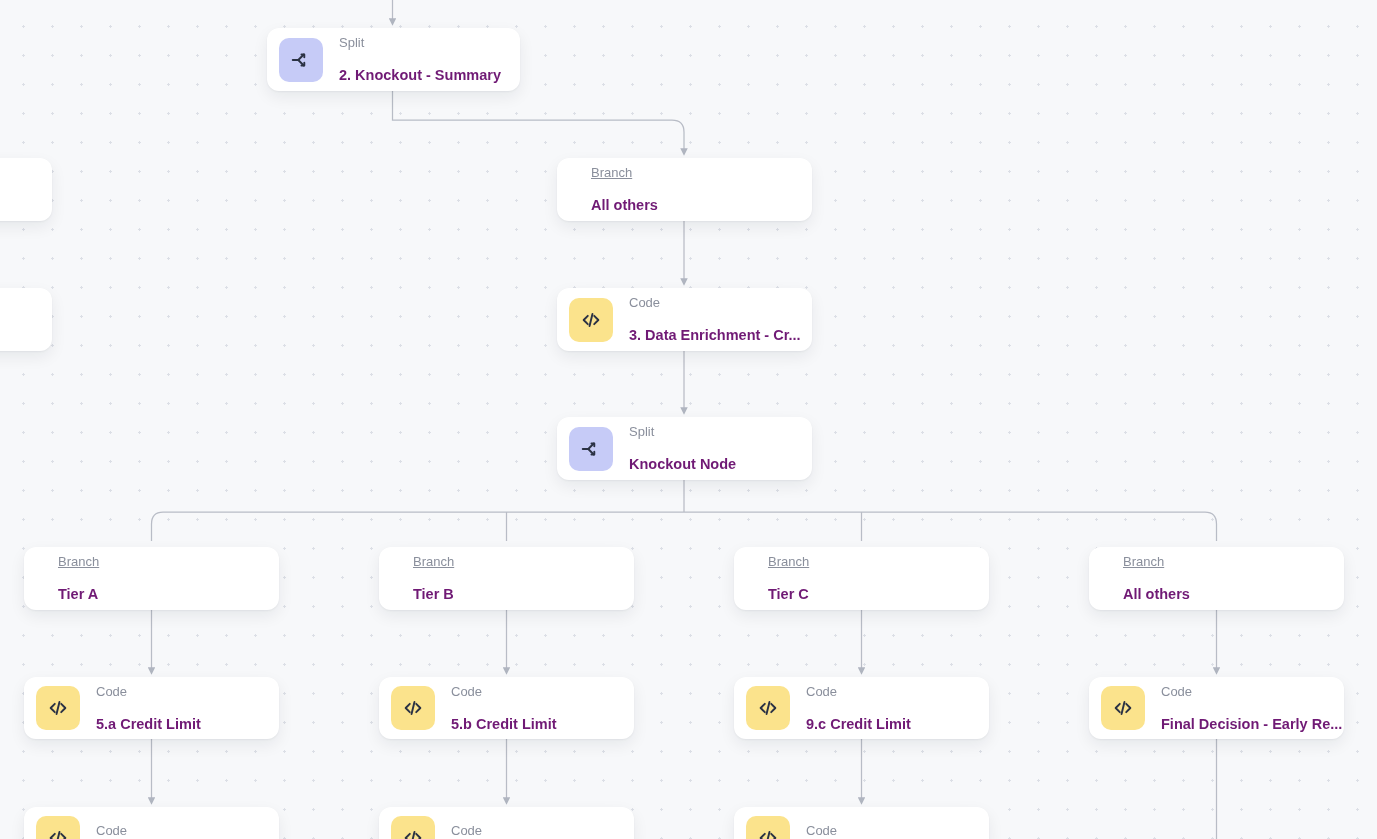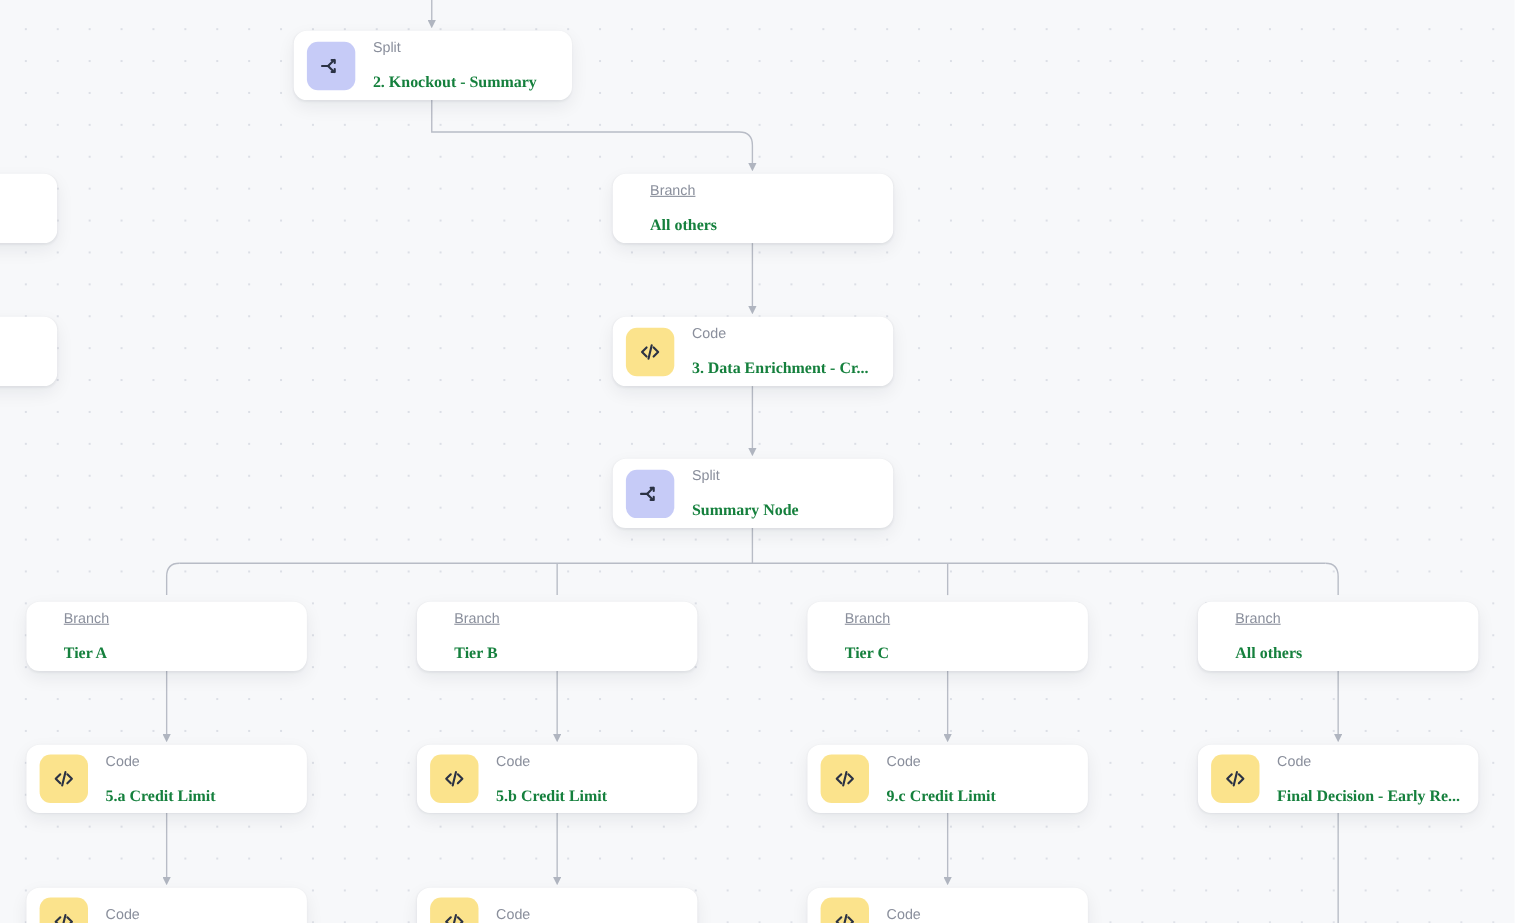--- a/index.html
+++ b/index.html
@@ -72,25 +72,24 @@
     font-size: 13px;
     line-height: 17px;
     color: #8a8f9c;
     font-weight: 400;
     white-space: nowrap;
   }
 
   .node-title {
     font-size: 14.5px;
     line-height: 19px;
-    color: #15803d;
+    color: #701a75;
     font-weight: 700;
     white-space: nowrap;
     margin-top: 15px;
-    font-family: Liberation Serif, serif;
   }
 
   
   .node.branch .node-text {
     margin-left: 34px;
   }
   .node.branch .node-type { color: #8a8f9c; text-decoration: underline; }
 
   
   .node.clipped {
@@ -180,21 +179,21 @@
           <svg width="22" height="22" viewBox="0 0 24 24" fill="none" stroke="#2b3244" stroke-width="2.1" stroke-linecap="round" stroke-linejoin="round">
             <path d="M3 12 L9 12"></path>
             <path d="M9 12 L15 6"></path>
             <path d="M9 12 L15 18"></path>
             <path d="M12.5 6 L15.6 6 L15.6 9"></path>
             <path d="M12.5 18 L15.6 18 L15.6 15"></path>
           </svg>
         </span>
         <span class="node-text">
           <span class="node-type">Split</span>
-          <span class="node-title">Summary Node</span>
+          <span class="node-title">Knockout Node</span>
         </span>
       </div>
       <div class="node branch" style="left: 24px; top: 547px; width: 255px; height: 63px;">
         <span class="node-text">
           <span class="node-type">Branch</span>
           <span class="node-title">Tier A</span>
         </span>
       </div>
       <div class="node branch" style="left: 379px; top: 547px; width: 255px; height: 63px;">
         <span class="node-text">

